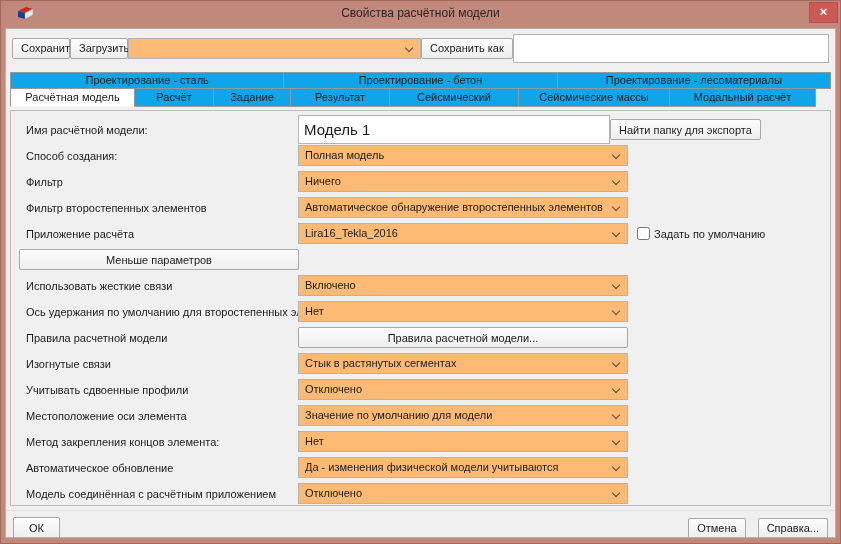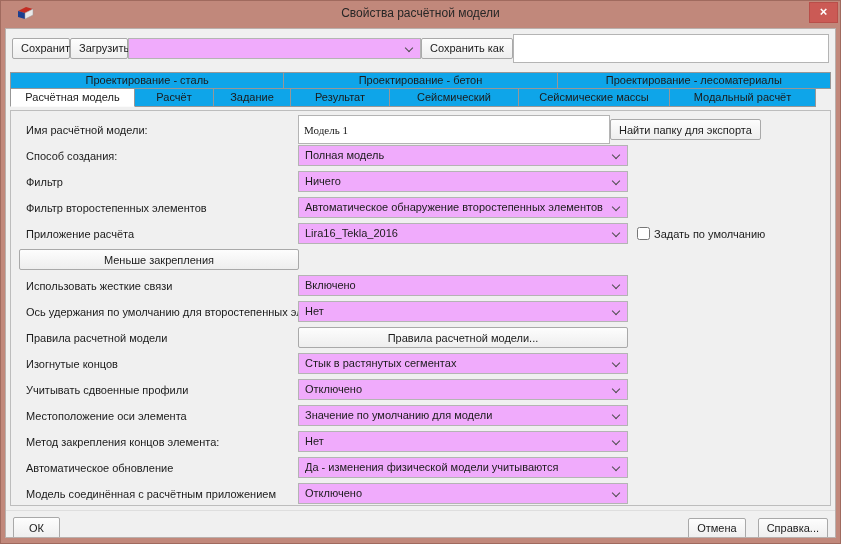--- a/index.html
+++ b/index.html
@@ -38,25 +38,25 @@
     margin:8px 6px 4px 6px; height:22px;
   }
   .btn{
     background:#f4f4f4; background:linear-gradient(#fdfdfd,#eeeeee);
     border:1px solid #a9a9a9; border-radius:2px;
     font-family:"Liberation Sans", sans-serif; font-size:11px; color:#1b1b1b;
     height:21px; padding:0 8px; white-space:nowrap; cursor:default;
   }
   .txt{
     background:#fff; border:1px solid #b4b4b4; height:29px;
-    font-family:Liberation Serif, serif; font-size:11px; color:#1b1b1b;
+    font-family:Liberation Sans, sans-serif; font-size:15px; color:#1b1b1b;
     padding:0 5px;
   }
   .select{
-    position:relative; background:#f0abfc; border:1px solid #b4b4b4;
+    position:relative; background:#fdba74; border:1px solid #b4b4b4;
     height:21px; line-height:19px; padding:0 20px 0 6px;
     white-space:nowrap; overflow:hidden; cursor:default;
   }
   .chev{
     position:absolute; right:8px; top:6px; width:6px; height:6px;
     border-right:1px solid #4d4d4d; border-bottom:1px solid #4d4d4d;
     transform:rotate(45deg);
   }
   .toolbar .combo{ width:293px; }
   .toolbar .saveas-input{ flex:1; }
@@ -191,21 +191,21 @@
           <span>Lira16_Tekla_2016</span>
           <span class="chev"></span>
         </div>
         <label class="chkwrap">
           <input type="checkbox" style="">
           <span>Задать по умолчанию</span>
         </label>
       </div>
 
       <div class="row">
-        <button class="btn wide-btn">Меньше закрепления</button>
+        <button class="btn wide-btn">Меньше параметров</button>
       </div>
 
       <div class="row">
         <span class="lbl">Использовать жесткие связи</span>
         <div class="select">
           <span>Включено</span>
           <span class="chev"></span>
         </div>
       </div>
 
@@ -216,21 +216,21 @@
           <span class="chev"></span>
         </div>
       </div>
 
       <div class="row">
         <span class="lbl">Правила расчетной модели</span>
         <button class="btn row-btn">Правила расчетной модели...</button>
       </div>
 
       <div class="row">
-        <span class="lbl">Изогнутые концов</span>
+        <span class="lbl">Изогнутые связи</span>
         <div class="select">
           <span>Стык в растянутых сегментах</span>
           <span class="chev"></span>
         </div>
       </div>
 
       <div class="row">
         <span class="lbl">Учитывать сдвоенные профили</span>
         <div class="select">
           <span>Отключено</span>

